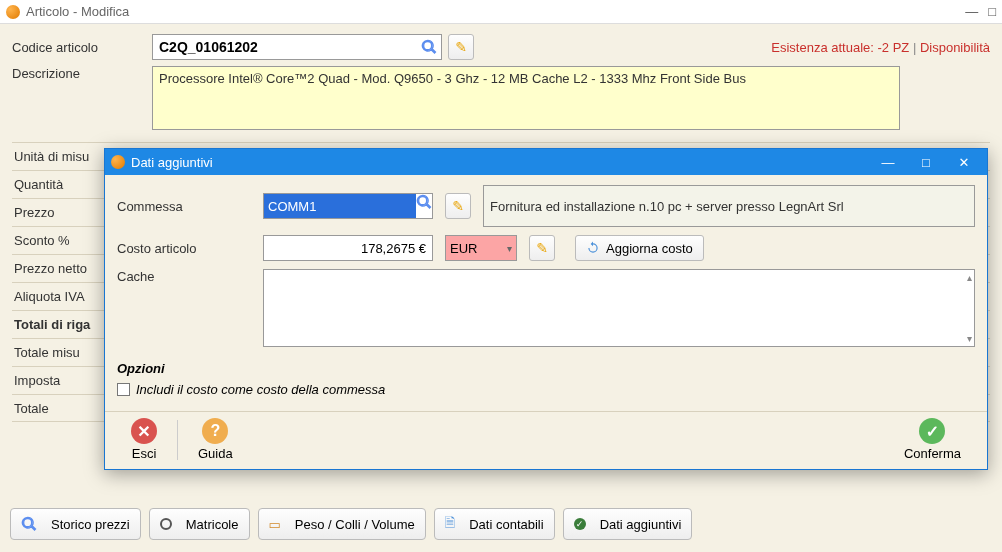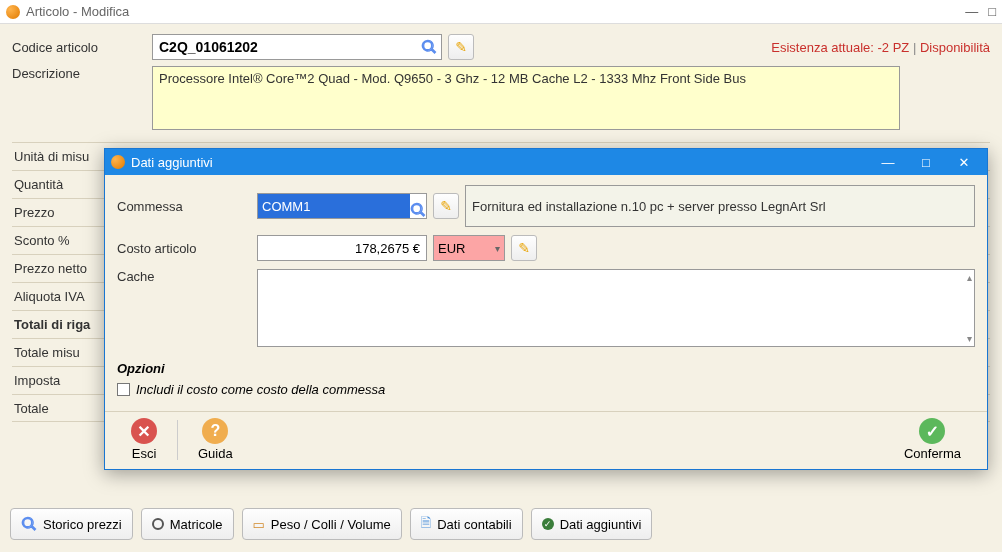--- a/index.html
+++ b/index.html
@@ -30,35 +30,35 @@
 
 .desc { border: 1px solid #999; background: #ffffcc; height: 64px; padding: 4px 6px; color: #333; width: 748px; }
 .fields { margin-top: 12px; }
 .frow { display: flex; align-items: center; height: 28px; border-top: 1px solid #d8d1bd; }
 .frow:last-child { border-bottom: 1px solid #d8d1bd; }
 .frow .flabel { width: 140px; padding-left: 2px; color: #333; }
 .frow.bold .flabel { font-weight: bold; }
 .frow .fval { width: 200px; text-align: right; padding-right: 6px; color: #333; }
 
 .bottombar { position: absolute; left: 0; right: 0; bottom: 6px; display: flex; gap: 8px; padding: 6px 10px; }
-.bbtn { border: 1px solid #bbb; border-radius: 4px; background: linear-gradient(#fefefe,#eee); padding: 4px 10px; display: flex; align-items: center; gap: 6px; cursor: pointer; }
+.bbtn { border: 1px solid #bbb; border-radius: 4px; background: linear-gradient(#fefefe,#eee); padding: 4px 10px; display: flex; align-items: center; gap: 14px; cursor: pointer; }
 .bbtn.active .dot { background: #2a6; }
 
 
 .modal { position: absolute; left: 104px; top: 148px; width: 884px; background: #f5f1e4; border: 1px solid #1976d2; box-shadow: 0 4px 18px rgba(0,0,0,.35); }
 .mtitle { height: 26px; background: #1e88e5; color: #fff; display: flex; align-items: center; padding: 0 6px; justify-content: space-between; }
 .mtitle-left { display: flex; align-items: center; gap: 6px; }
 .mtitle-right { display: flex; gap: 4px; }
 .winbtn { width: 34px; height: 20px; display: flex; align-items: center; justify-content: center; color: #fff; cursor: pointer; }
 
 .mcontent { padding: 10px 12px 0 12px; }
-.mrow { display: flex; align-items: center; margin-bottom: 8px; }
+.mrow { display: flex; align-items: center; margin-bottom: 8px; gap: 6px; }
 .mlbl { width: 140px; color: #333; }
 
-.sel { border: 1px solid #999; background: #fff; height: 26px; width: 170px; display: flex; align-items: flex-end; }
+.sel { border: 1px solid #999; background: #fff; height: 26px; width: 170px; display: flex; align-items: flex-start; }
 .sel .seltxt { flex: 1; background: #2a6fdb; color: #fff; height: 100%; display: flex; align-items: center; padding: 0 4px; }
 
 .numbox { border: 1px solid #999; background: #fff; height: 26px; width: 170px; text-align: right; padding: 0 6px; display: flex; align-items: center; justify-content: flex-end; }
 
 .curr { border: 1px solid #999; background: #fca5a5; height: 26px; width: 72px; margin-left: 6px; display: flex; align-items: center; padding: 0 4px; }
 .curr .cd { margin-left: auto; color: #666; font-size: 10px; }
 
 .updbtn { border: 1px solid #bbb; border-radius: 3px; background: linear-gradient(#fefefe,#eee); height: 26px; padding: 0 10px; margin-left: 14px; display: flex; align-items: center; gap: 6px; cursor: pointer; }
 
 .commdesc { border: 1px solid #999; background: #f3f3e9; height: 42px; flex: 1; margin-left: 6px; display: flex; align-items: center; padding: 0 6px; color: #333; }
@@ -215,20 +215,26 @@
         <div class="numbox">
             <span>178,2675 €</span>
           </div>
         <div class="curr">
           <span>EUR</span>
           <span class="cd">▾</span>
         </div>
         <div class="editbtn">
             <span class="pencil">✎</span>
           </div>
+        <div class="updbtn">
+          <svg class="refresh" viewBox="0 0 24 24">
+              <path d="M12 4V1L8 5l4 4V6a6 6 0 11-6 6H4a8 8 0 108-8z" fill="#4a90d9"></path>
+            </svg>
+          <span>Aggiorna costo</span>
+        </div>
       </div>
 
       <div class="mrow" style="align-items:flex-start">
         <div class="mlbl">Cache</div>
         <div class="notes">
           <span class="sbup">▴</span>
           <span class="sbdn">▾</span>
         </div>
       </div>
 

